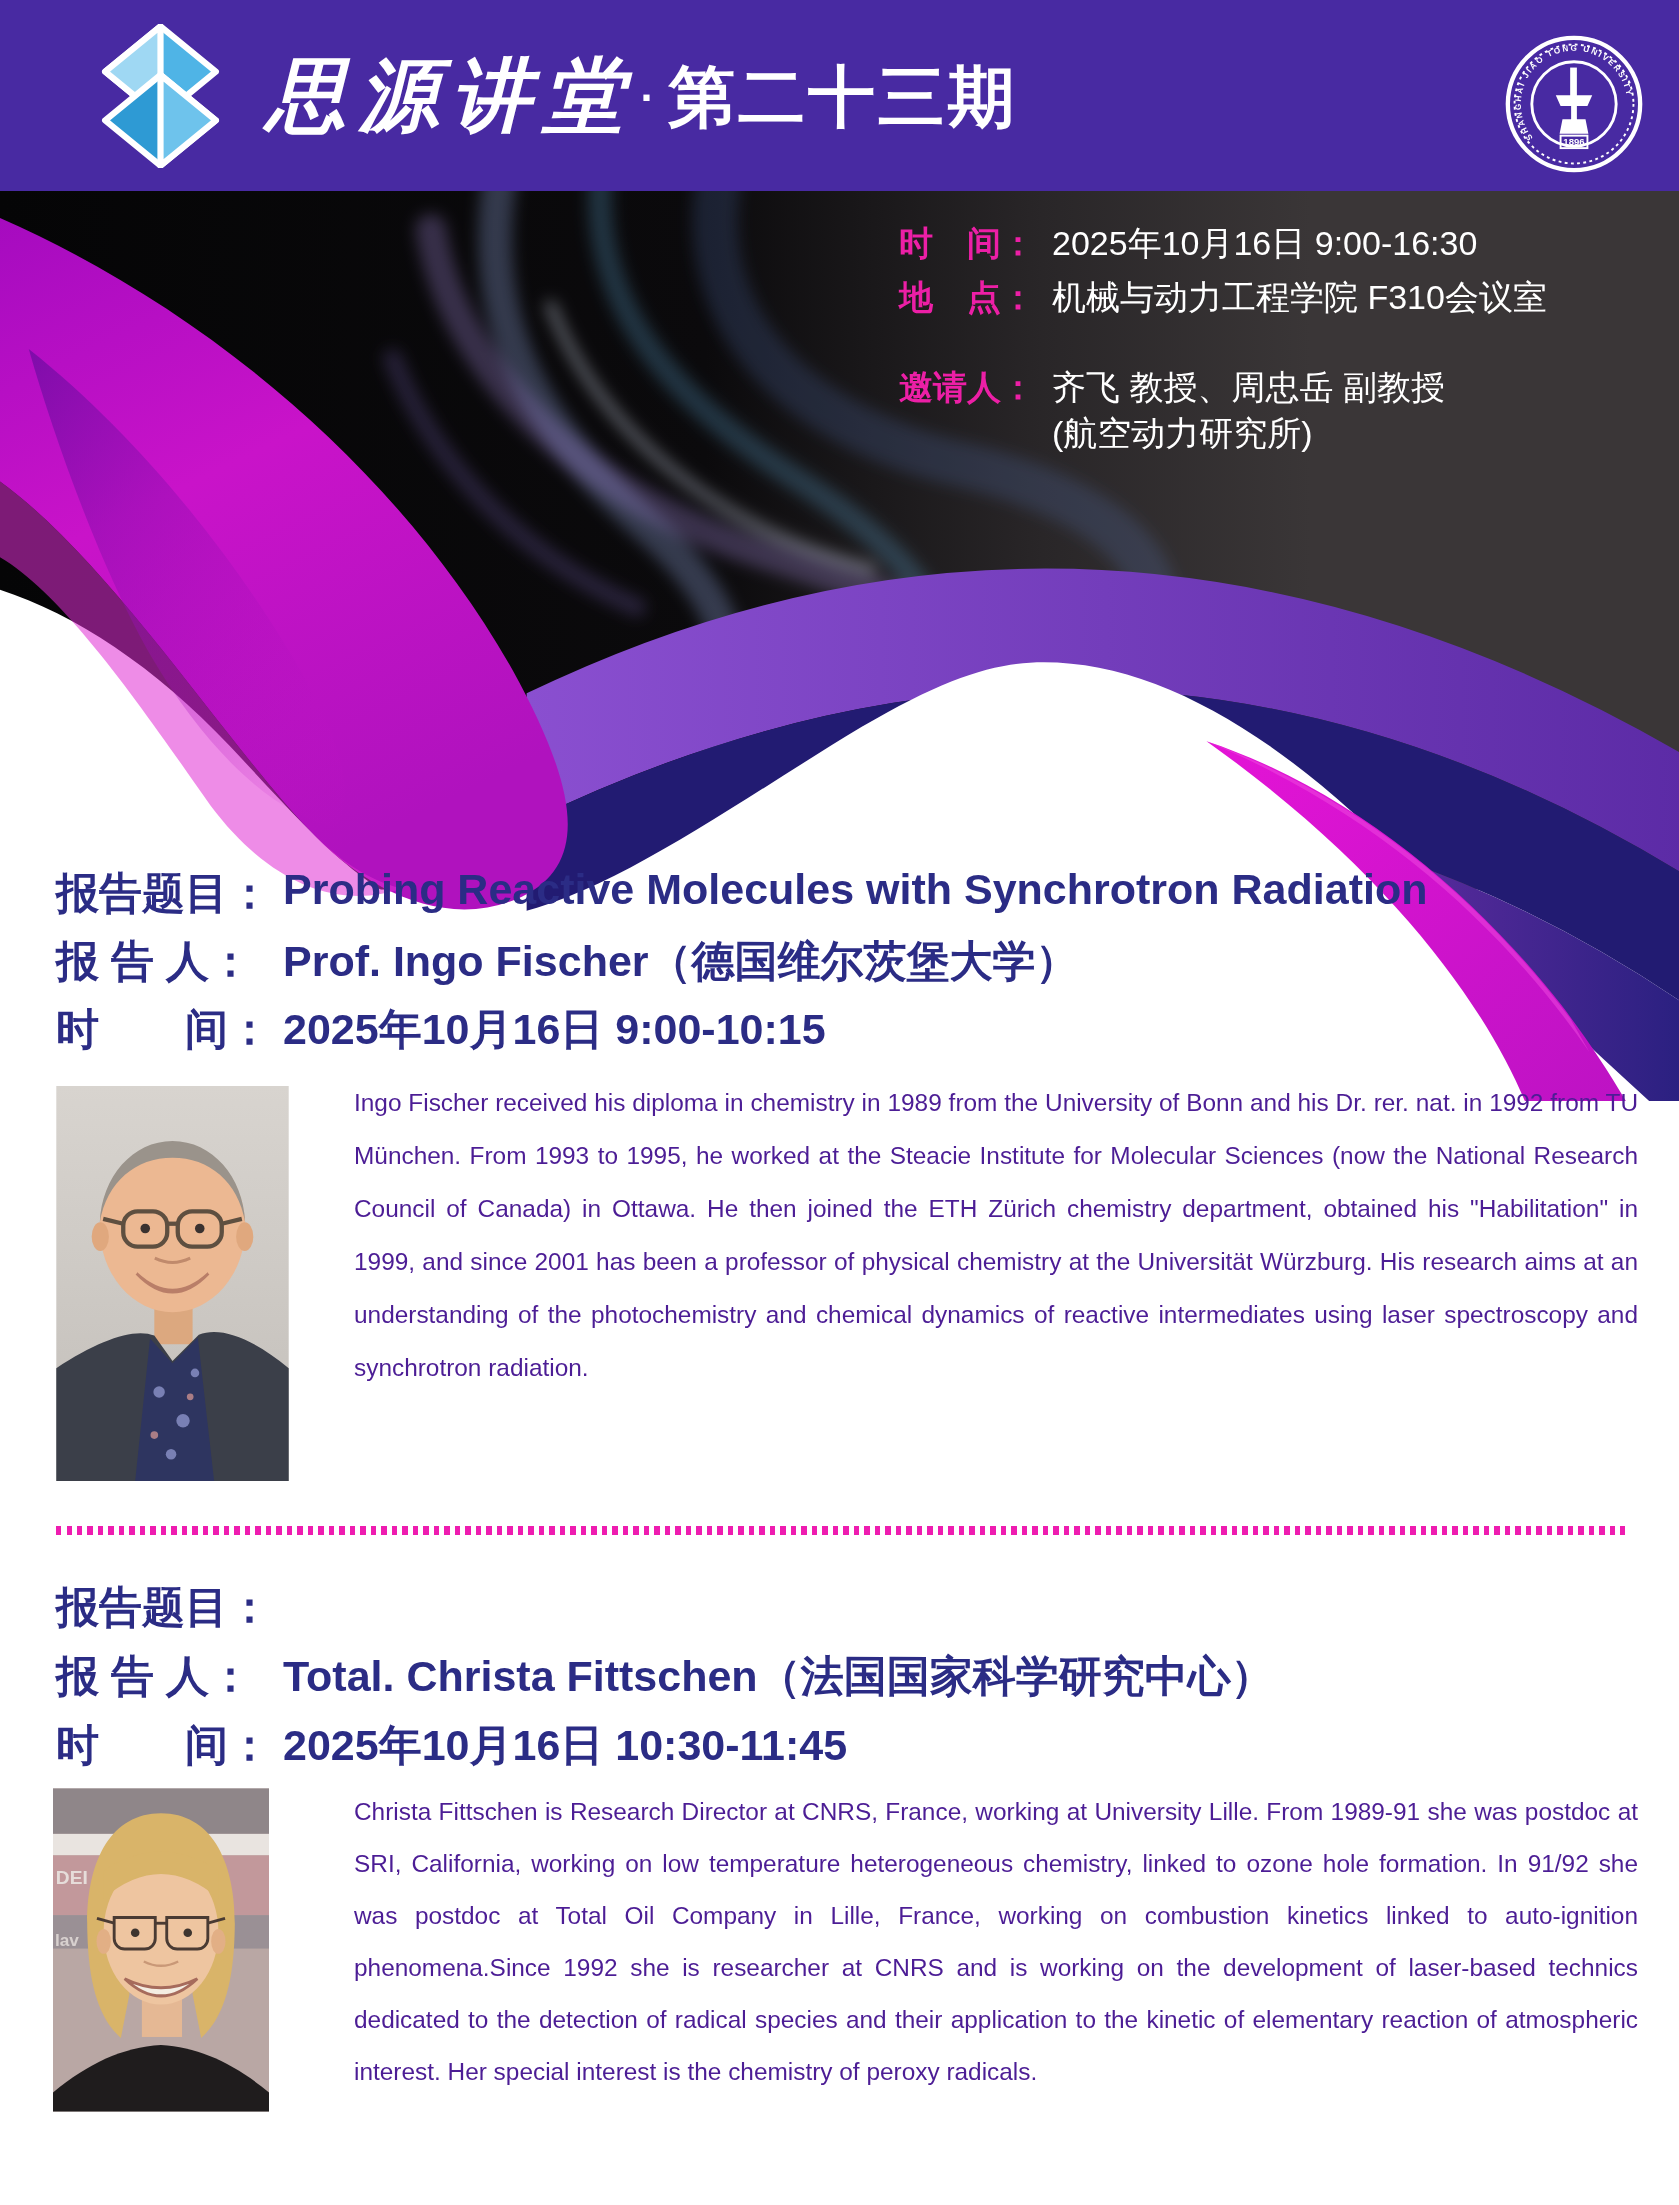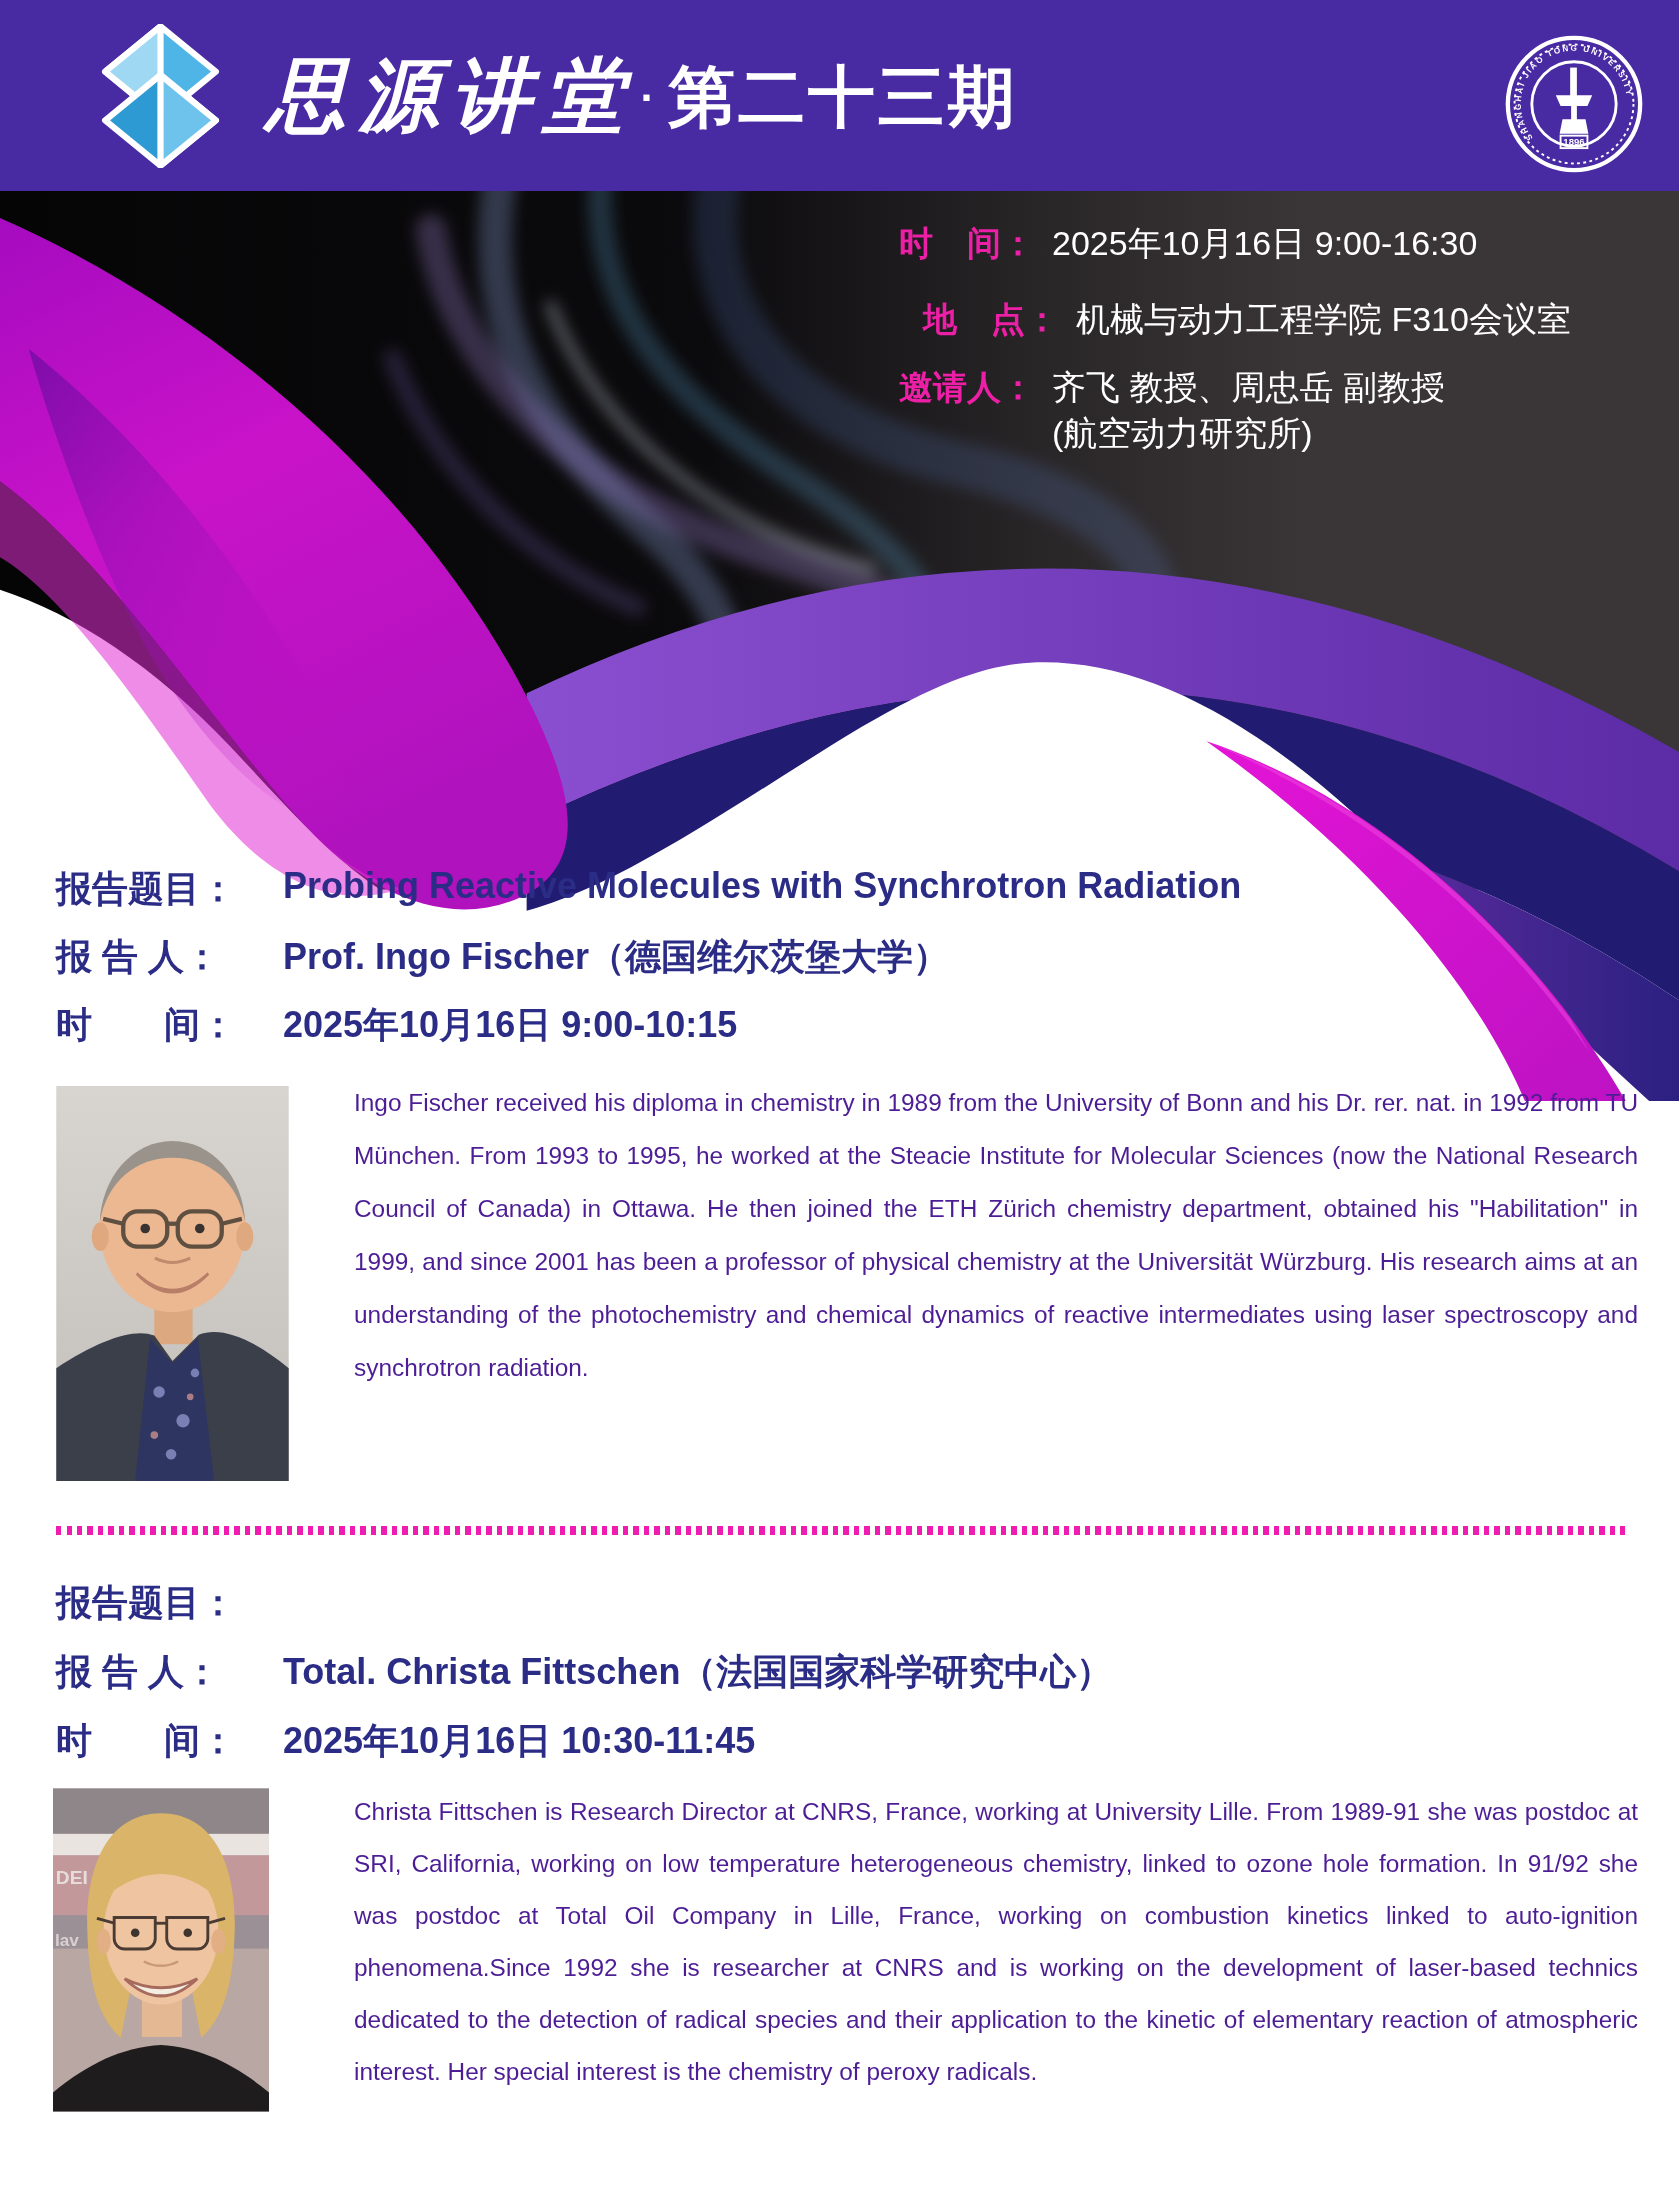--- a/index.html
+++ b/index.html
@@ -16,28 +16,28 @@
   }
   .brand-name{font-family:"DejaVu Serif", serif;font-style:italic;font-weight:bold;font-size:80px;letter-spacing:12.4px;}
   .brand-sep{font-size:43px;font-weight:bold;margin:0 13.4px 0 4.8px;}
   .brand-issue{font-size:67px;font-weight:bold;letter-spacing:2.9px;}
   .seal{position:absolute;left:1504px;top:34px;width:140px;height:140px;}
   
   .banner-svg{position:absolute;left:0;top:191px;width:1680px;height:910px;z-index:1;}
   .event-info{position:absolute;left:899px;top:221px;z-index:3;}
   .info-row{position:absolute;left:0;display:flex;white-space:nowrap;}
   .info-row.r1{top:0px;}
-  .info-row.r2{top:76px;margin-left:24px;}
+  .info-row.r2{top:54px;}
   .info-row.r3{top:144px;}
   .info-label{color:#EC1FA6;font-size:34px;font-weight:bold;width:153px;}
   .info-value{color:#ffffff;font-size:34px;font-weight:normal;line-height:48px;}
   .info-row .info-value{line-height:normal;}
   
   .talk-row{position:absolute;left:56px;display:flex;white-space:nowrap;z-index:3;
-            color:#2B2C85;font-weight:bold;font-size:36px;}
+            color:#2B2C85;font-weight:bold;font-size:43px;}
   .talk-row .lbl{width:227px;flex:0 0 auto;}
   .t1-title{top:865px;}
   .t1-speaker{top:933px;}
   .t1-time{top:1001px;}
   .t2-title{top:1579px;}
   .t2-speaker{top:1648px;}
   .t2-time{top:1717px;}
   .bio{
     position:absolute;left:354px;width:1284px;color:#4c1d95;
     font-size:24.4px;line-height:53px;text-align:justify;z-index:3;

